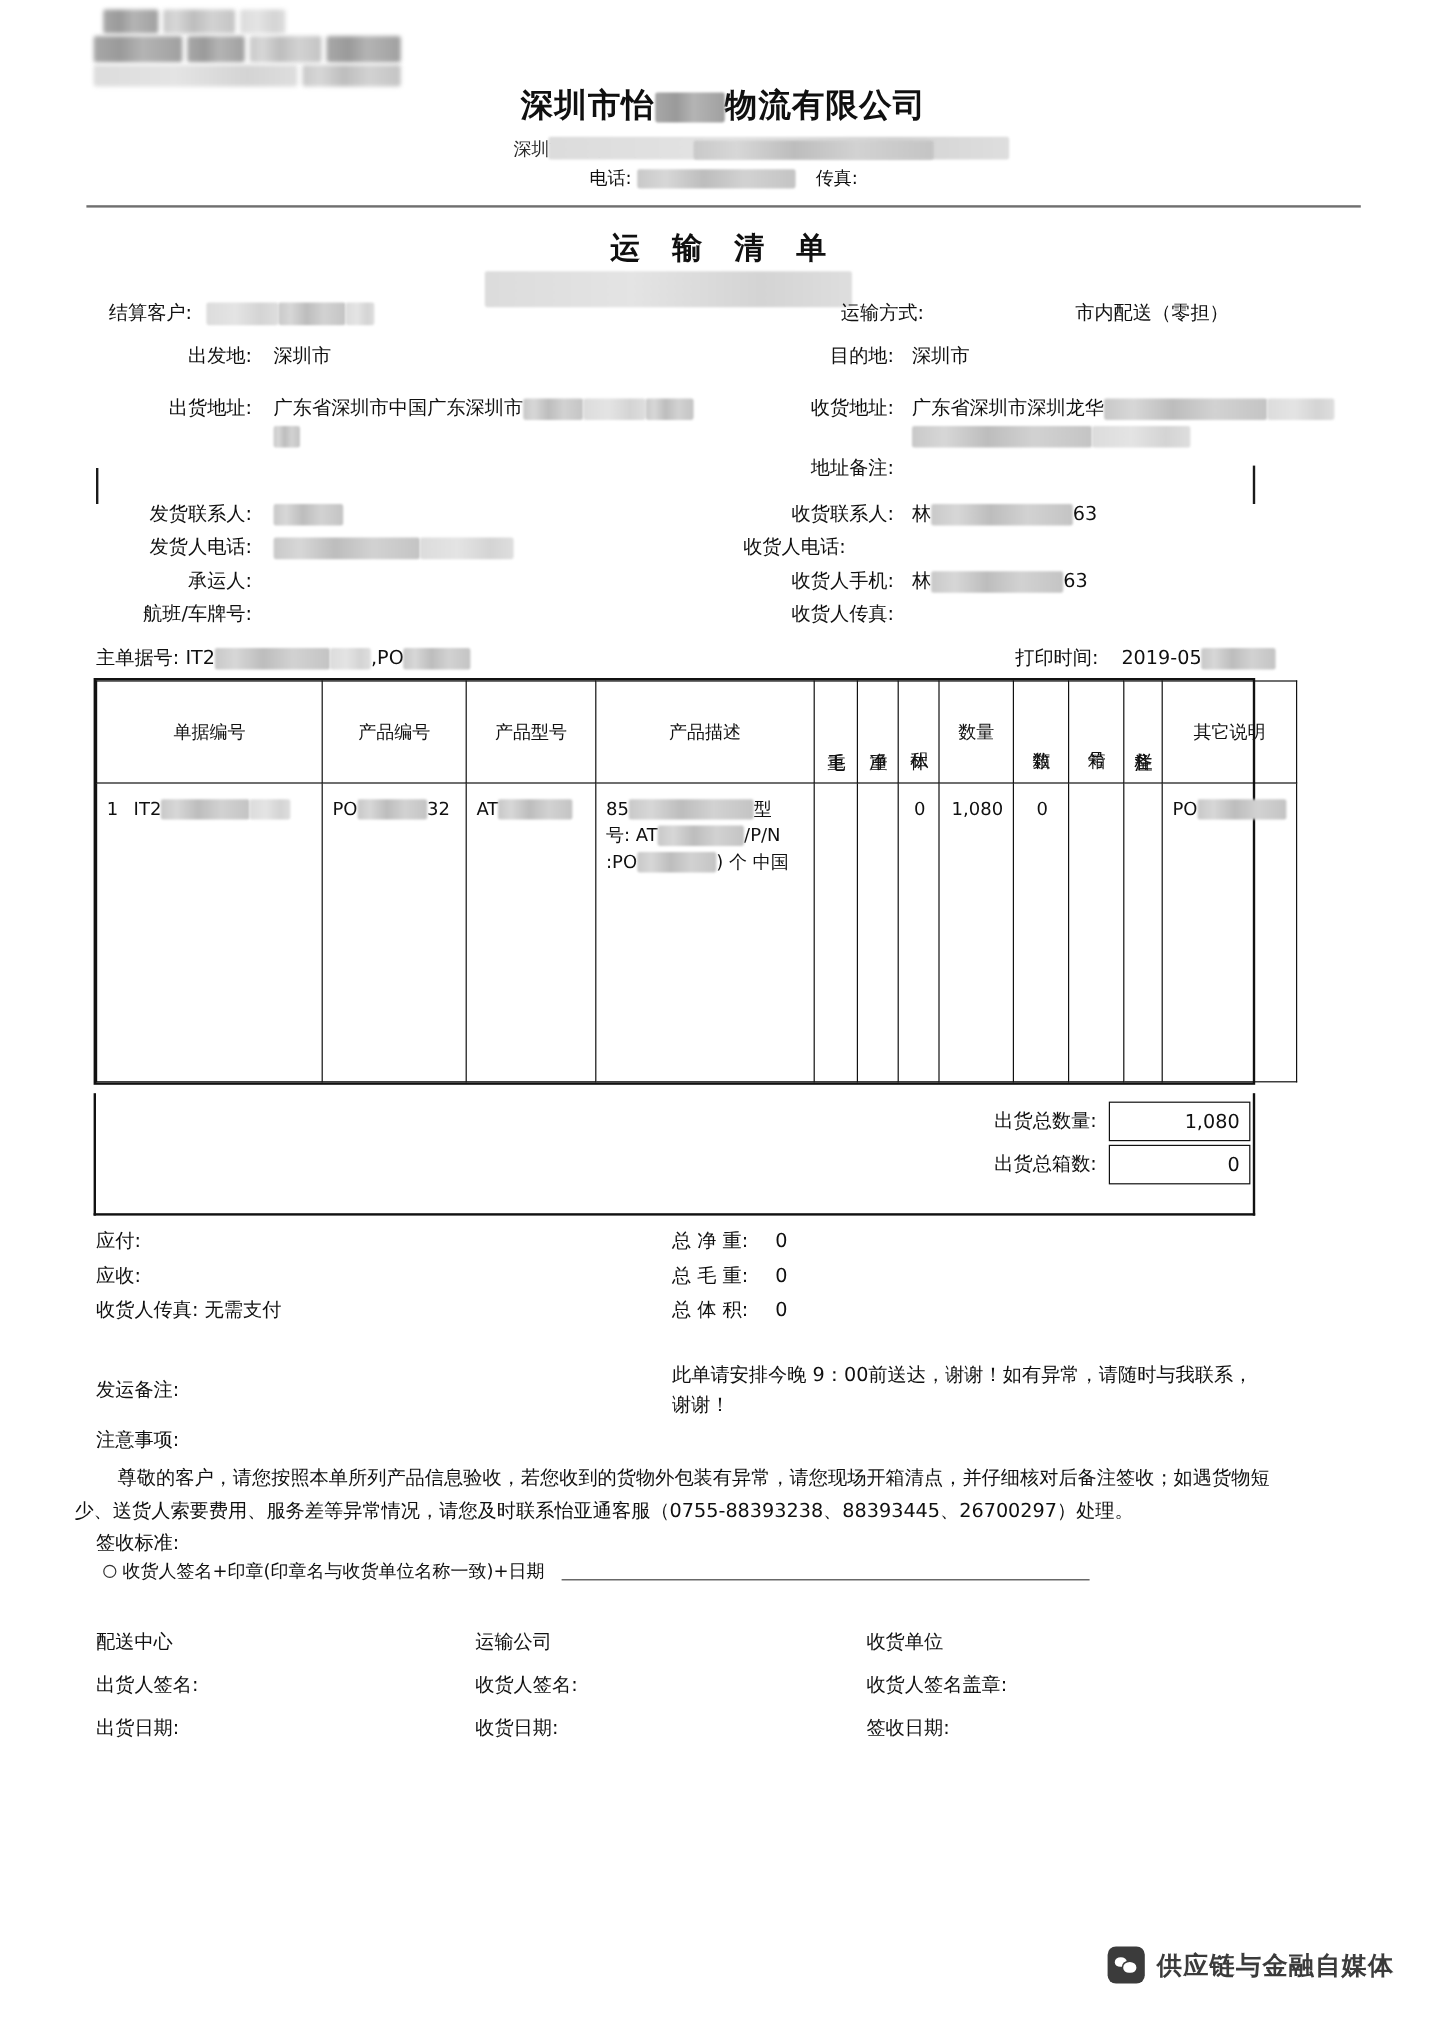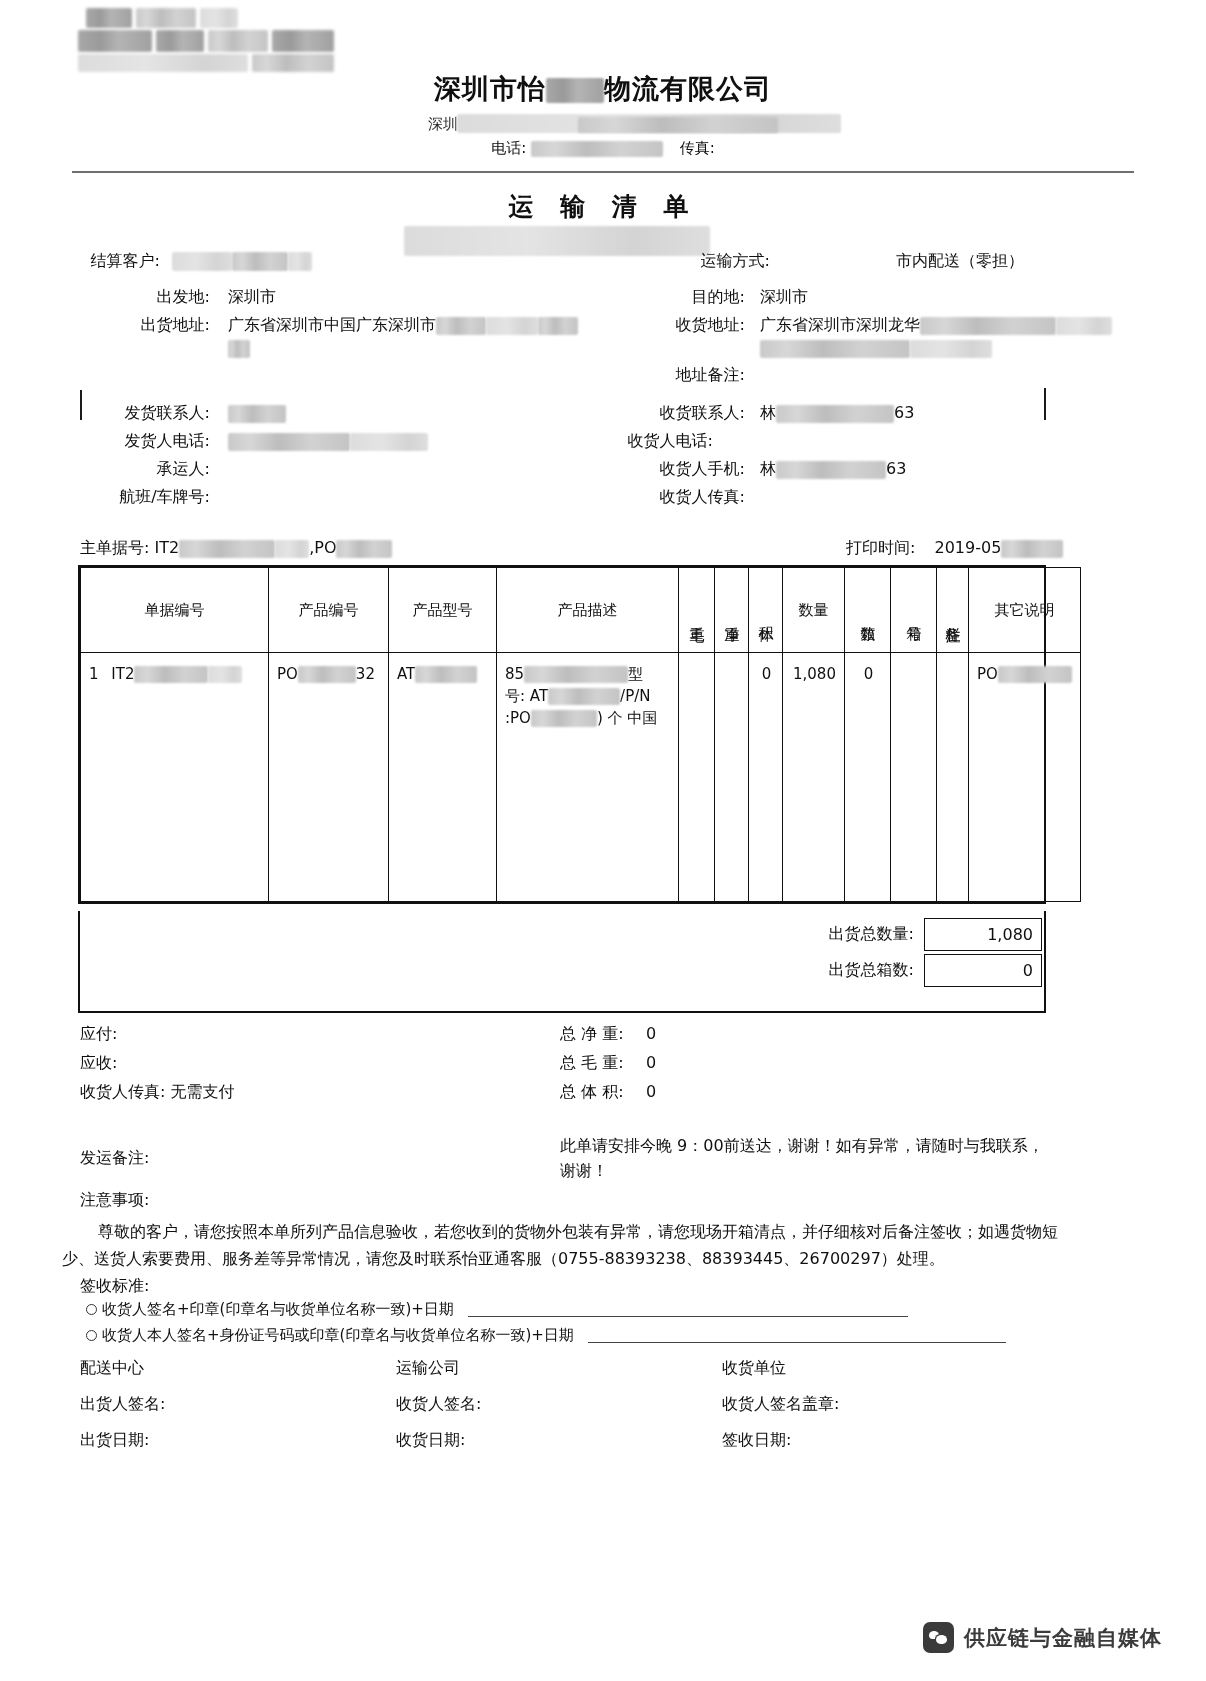--- a/index.html
+++ b/index.html
@@ -402,21 +402,21 @@
         <span class="lbl" style="left:50px;width:160px;">出发地:</span>
         <span class="val" style="left:228px;">深圳市</span>
       </div>
       <div class="colR">
         <span class="lbl" style="left:585px;width:160px;">目的地:</span>
         <span class="val" style="left:760px;">深圳市</span>
       </div>
     </div>
 
 
-    <div class="frow" style="height:50px;">
+    <div class="frow" style="height:50px;margin-top:15px;">
       <div class="colL">
         <span class="lbl" style="left:30px;width:180px;">出货地址:</span>
         <span class="val" style="left:228px;">
           <span>广东省深圳市中国广东深圳市</span><span class="redact" style="width:50px;height:18px;"></span><span class="redact light" style="width:52px;height:18px;"></span><span class="redact" style="width:40px;height:18px;"></span>
         </span>
         <span class="val" style="left:228px;top:23px;">
           <span class="redact" style="width:22px;height:18px;"></span>
         </span>
       </div>
       <div class="colR">
@@ -452,21 +452,21 @@
     </div>
 
     <div class="frow" style="height:28px;">
       <div class="colL">
         <span class="lbl" style="left:30px;width:180px;">发货人电话:</span>
         <span class="val" style="left:228px;">
           <span class="redact" style="width:122px;height:18px;"></span><span class="redact light" style="width:78px;height:18px;"></span>
         </span>
       </div>
       <div class="colR">
-        <span class="lbl" style="left:553px;width:160px;">收货人电话:</span>
+        <span class="lbl" style="left:582px;width:160px;text-align:center;">收货人电话:</span>
       </div>
     </div>
 
     <div class="frow" style="height:28px;">
       <div class="colL">
         <span class="lbl" style="left:30px;width:180px;">承运人:</span>
       </div>
       <div class="colR">
         <span class="lbl" style="left:585px;width:160px;">收货人手机:</span>
         <span class="val" style="left:760px;">
@@ -615,25 +615,20 @@
 
   <div class="notice-title">注意事项:</div>
   <div class="notice-body">尊敬的客户，请您按照本单所列产品信息验收，若您收到的货物外包装有异常，请您现场开箱清点，并仔细核对后备注签收；如遇货物短少、送货人索要费用、服务差等异常情况，请您及时联系怡亚通客服（0755-88393238、88393445、26700297）处理。</div>
 
   <div class="sign-title">签收标准:</div>
   <div class="sopt" style="top:1300px;">
     <span class="radio"></span>
     <span>收货人签名+印章(印章名与收货单位名称一致)+日期</span>
     <span class="sline" style="width:440px;"></span>
   </div>
-  <div class="sopt" style="top:1326px;">
-    <span class="radio"></span>
-    <span>收货人本人签名+身份证号码或印章(印章名与收货单位名称一致)+日期</span>
-    <span class="sline" style="width:418px;"></span>
-  </div>
 
   <div class="footgrid">
     <span class="fcol fc1 frowy0">配送中心</span>
     <span class="fcol fc1 frowy1">出货人签名:</span>
     <span class="fcol fc1 frowy2">出货日期:</span>
 
     <span class="fcol fc2 frowy0">运输公司</span>
     <span class="fcol fc2 frowy1">收货人签名:</span>
     <span class="fcol fc2 frowy2">收货日期:</span>
 

